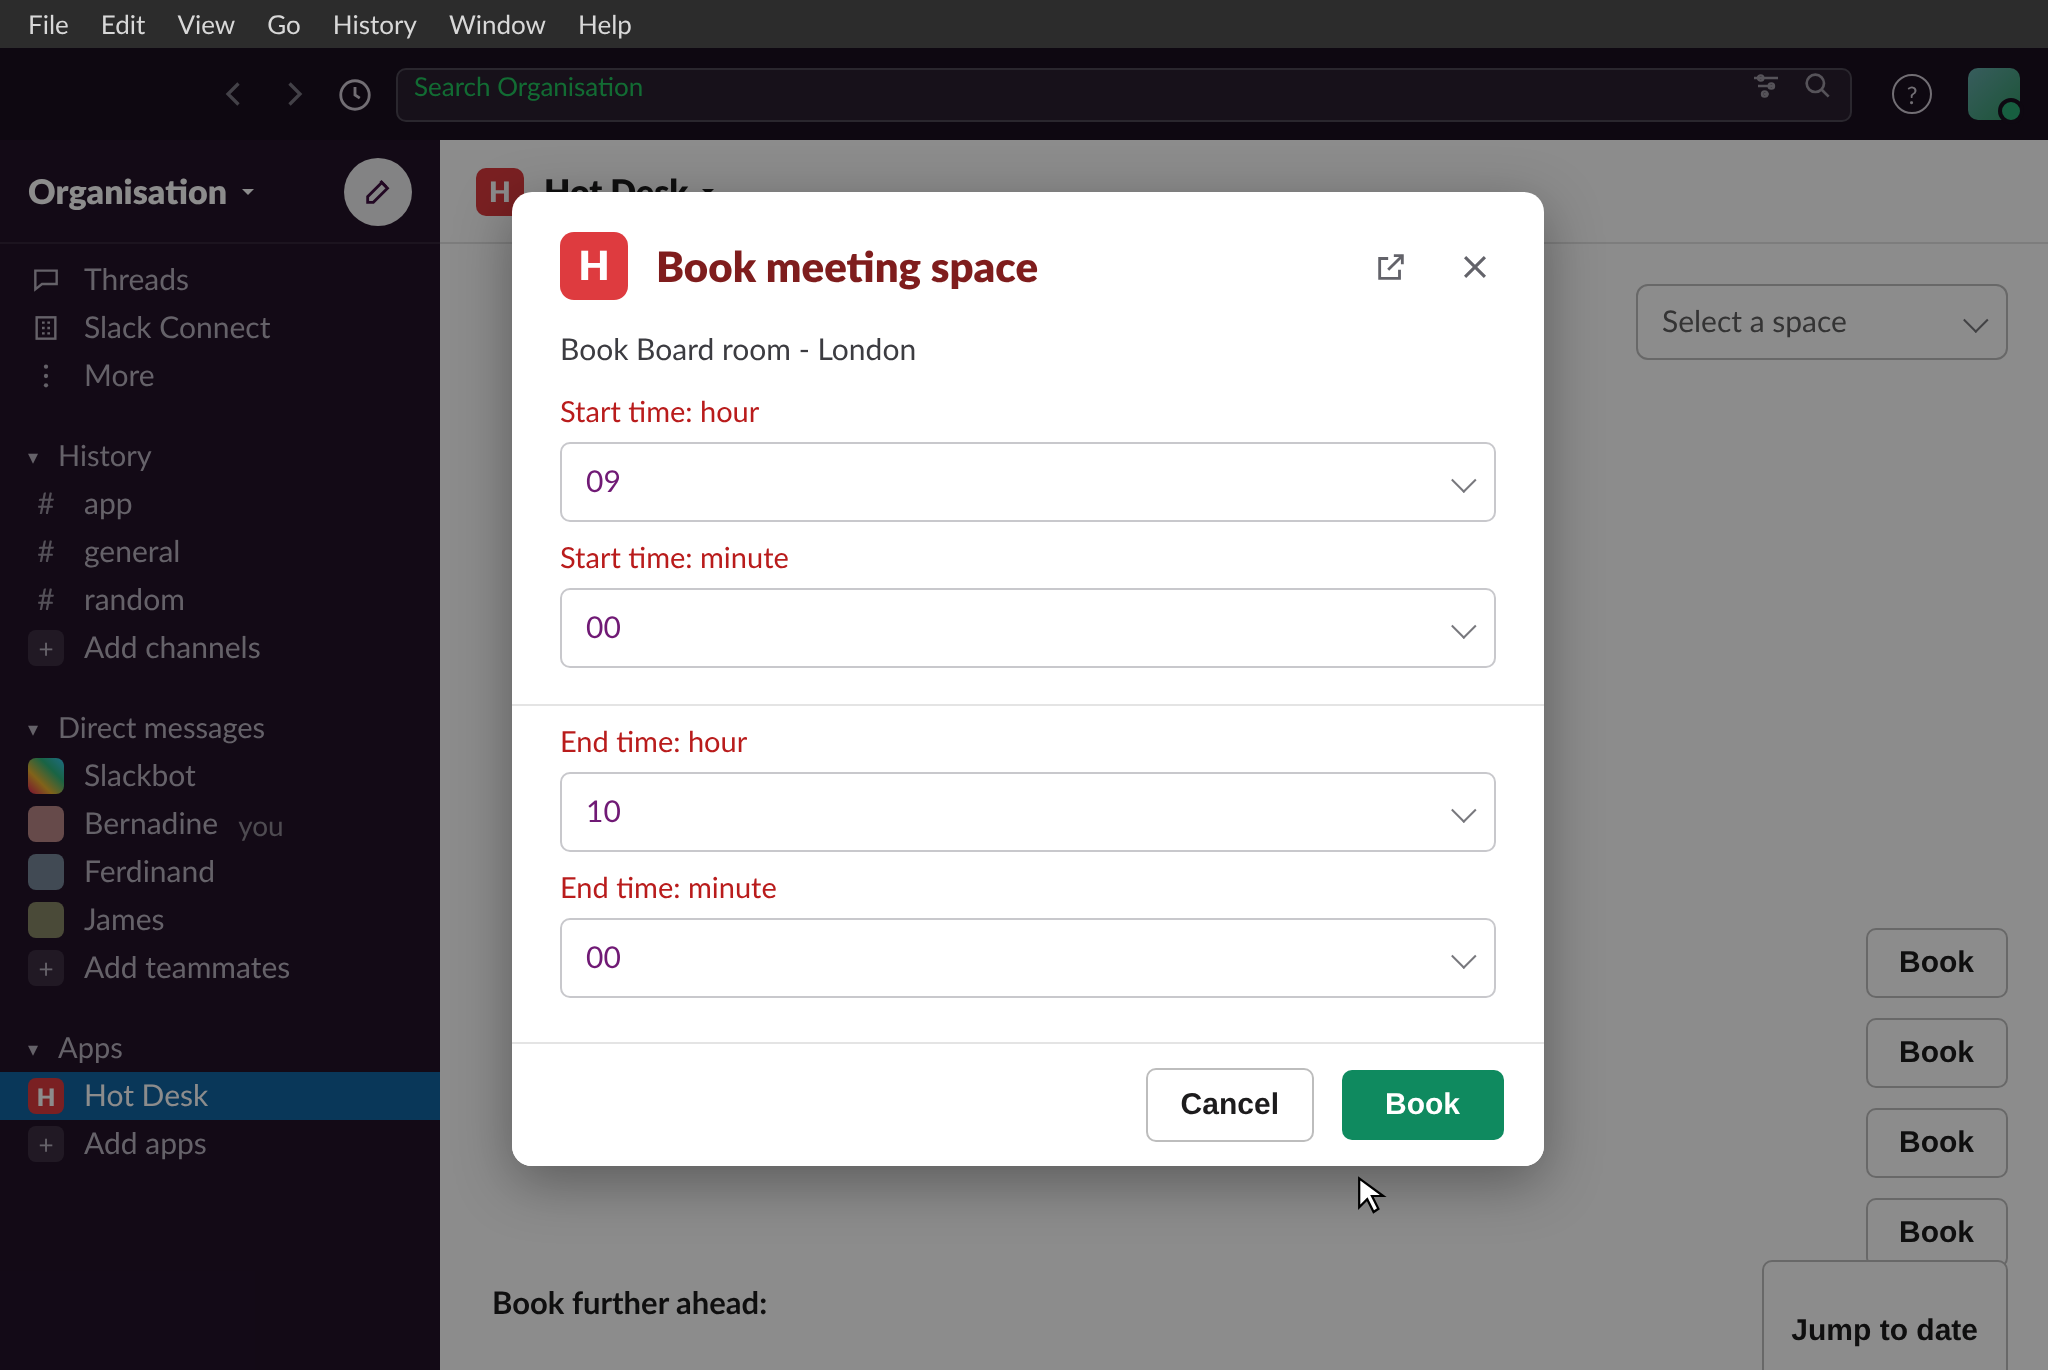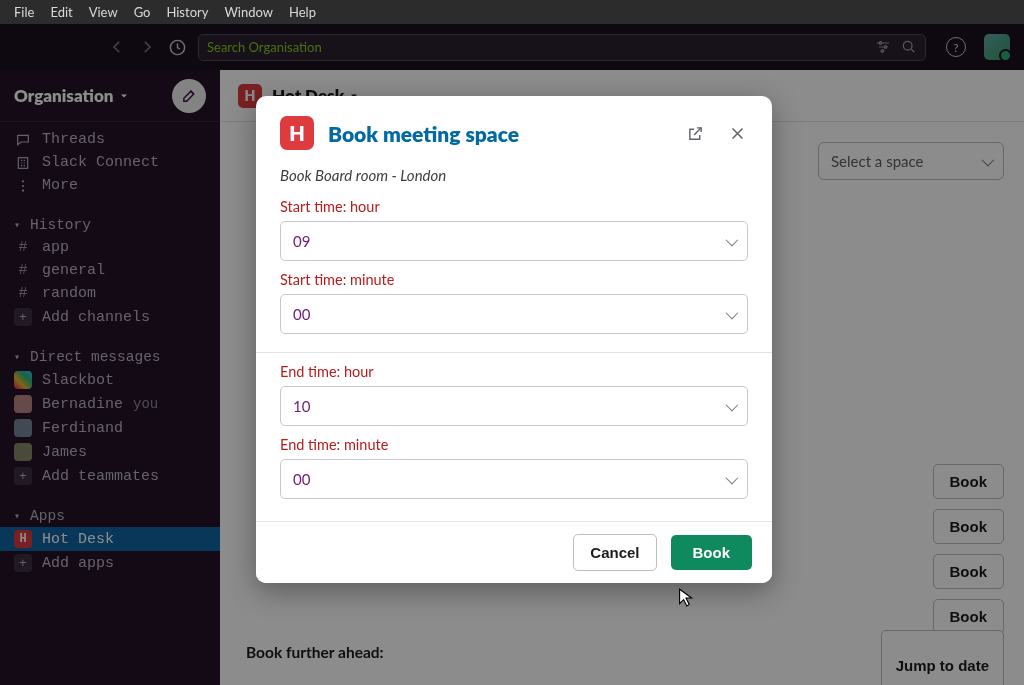--- a/index.html
+++ b/index.html
@@ -9,35 +9,35 @@
   
   .os-menubar { height: 24px; background: #2c2c2c; color: #d8d8d8; font-size: 13px; display: flex; align-items: center; padding: 0 6px; }
   .os-menubar span { padding: 2px 8px; }
 
   
   .topbar { height: 46px; background: #1a0f1f; display: flex; align-items: center; padding: 0 14px; gap: 8px; }
   .nav-arrows { display: flex; gap: 4px; align-items: center; margin-left: 90px; }
   .nav-icon { width: 26px; height: 26px; display: flex; align-items: center; justify-content: center; color: #7b7783; }
   .nav-icon svg { width: 18px; height: 18px; }
   .history-icon { width: 26px; height: 26px; display:flex;align-items:center;justify-content:center;color:#cfc9d4;}
-  .searchbox { flex: 1; height: 27px; border: 1px solid #4e4855; border-radius: 5px; display: flex; align-items: center; padding: 0 8px; color: #84cc16; font-size: 13px; justify-content: space-between; background:#2a1f30;}
+  .searchbox { flex: 1; height: 27px; border: 1px solid #4e4855; border-radius: 5px; display: flex; align-items: flex-start; padding: 0 8px; color: #22c55e; font-size: 13px; justify-content: space-between; background:#2a1f30;}
   .searchbox .right-icons { display:flex; gap:10px; align-items:center; color:#9d98a3;}
   .help-icon { width: 20px; height: 20px; border: 1.5px solid #cfc9d4; border-radius: 50%; display:flex;align-items:center;justify-content:center;font-size:12px;color:#cfc9d4; margin-left:12px;}
   .avatar { width: 26px; height: 26px; border-radius:5px; background: linear-gradient(135deg,#6aa,#396); margin-left:10px; position:relative;}
   .avatar::after { content:''; position:absolute; bottom:-2px; right:-2px; width:9px;height:9px;border-radius:50%;background:#2bac76;border:2px solid #1a0f1f;}
 
   .app-body { display:flex; height: calc(685px - 24px - 46px); }
 
   
   .sidebar { width: 220px; background: #231329; color: #bcb5c1; font-size: 15px; display:flex;flex-direction:column; overflow:hidden;}
   .ws-header { height: 52px; display:flex;align-items:center;padding:0 14px; justify-content:space-between; border-bottom:1px solid rgba(255,255,255,0.08);}
   .ws-name { color:#fff; font-weight:800; font-size:17px; display:flex;align-items:center;gap:4px;}
   .compose-btn { width:34px;height:34px;border-radius:50%;background:#efeff0;display:flex;align-items:center;justify-content:center;color:#3f0e40;}
   .compose-btn svg{width:17px;height:17px;}
-  .sb-section { padding: 6px 0; font-family: Liberation Mono, monospace; }
+  .sb-section { padding: 6px 0; }
   .sb-item { display:flex;align-items:center;gap:10px;padding:3px 14px; font-size:15px; color:#b9b2bf; cursor:default;}
   .sb-item .ico {width:18px; display:flex;justify-content:center;color:#b9b2bf;}
   .sb-item.section-head { font-size:14.5px; color:#b9b2bf; padding-top:8px;}
   .sb-item.section-head .caret{font-size:10px;}
   .sb-item.channel .hash{color:#9a93a1;}
   .sb-item.active { background:#1164a3; color:#fff;}
   .sb-item .mini-av {width:18px;height:18px;border-radius:4px;background:#555;display:inline-block;}
   .sb-item.add .plus-box{width:18px;height:18px;border-radius:4px;background:rgba(255,255,255,0.12);display:flex;align-items:center;justify-content:center;font-size:13px;}
   .sb-item .you{ color:#8f8994; font-size:14px; margin-left:0;}
   .hotdesk-square{width:18px;height:18px;border-radius:4px;background:#de3b3f;color:#fff;font-weight:800;font-size:12px;display:flex;align-items:center;justify-content:center;}
@@ -53,24 +53,24 @@
   .further { color:#1d1c1d; font-weight:700; font-size:15.5px; position:absolute; left:26px; top:573px;}
   .jump-btn { position:absolute; right:20px; top:560px; border:1px solid #bdbdbd;border-radius:5px;background:#fff;padding:26px 14px;font-weight:700;font-size:15px;color:#1d1c1d;}
 
   
   .overlay { position:absolute; inset:0; background:rgba(0,0,0,0.45); }
 
   
   .modal { position:absolute; left:256px; top:96px; width:516px; background:#fff; border-radius:10px; box-shadow:0 8px 28px rgba(0,0,0,0.35); overflow:hidden;}
   .modal-head { display:flex;align-items:center; padding:20px 24px 4px; gap:14px;}
   .modal-head .sq{width:34px;height:34px;border-radius:7px;background:#de3b3f;color:#fff;font-weight:800;font-size:20px;display:flex;align-items:center;justify-content:center;}
-  .modal-title { font-size:21px; font-weight:800; color:#0369a1; flex:1;}
+  .modal-title { font-size:21px; font-weight:800; color:#7f1d1d; flex:1;}
   .modal-head .hicon{ width:22px;height:22px;color:#63636a; display:flex;align-items:center;justify-content:center; margin-left:6px;}
   .modal-body { padding: 12px 24px 22px; }
-  .modal-sub { font-size:15px; color:#3c3c41; margin-bottom:14px;font-style:italic;}
+  .modal-sub { font-size:15px; color:#3c3c41; margin-bottom:14px;}
   .fld-label { font-size:14.5px; font-weight:400; color:#b91c1c; margin-bottom:6px; margin-top:10px;}
   .select { width:100%; height:40px; border:1px solid #c8c8cc; border-radius:5px; display:flex;align-items:center;justify-content:space-between; padding:0 12px; font-size:15px; color:#701a75;}
   .modal-sep { height:1px; background:#e4e4e4; margin:18px -24px 6px;}
   .modal-foot { height:62px; border-top:1px solid #e4e4e4; display:flex; align-items:center; justify-content:flex-end; padding:0 20px; gap:14px; background:#fff;}
   .btn-cancel { border:1px solid #bdbdbd;border-radius:5px;background:#fff;padding:9px 16px;font-weight:700;font-size:15px;color:#1d1c1d;}
   .btn-book { border:none;border-radius:5px;background:#0f8a5f;color:#fff;padding:9px 22px;font-weight:700;font-size:15px;}
   .chev-down::before{content:'';display:block;width:8px;height:8px;border-right:1.7px solid #78787d;border-bottom:1.7px solid #78787d;transform:rotate(45deg) translateY(-2px);}
 
   .cursor { position:absolute; left:678px; top:587px; width:16px;height:22px; pointer-events:none;}
 </style>

